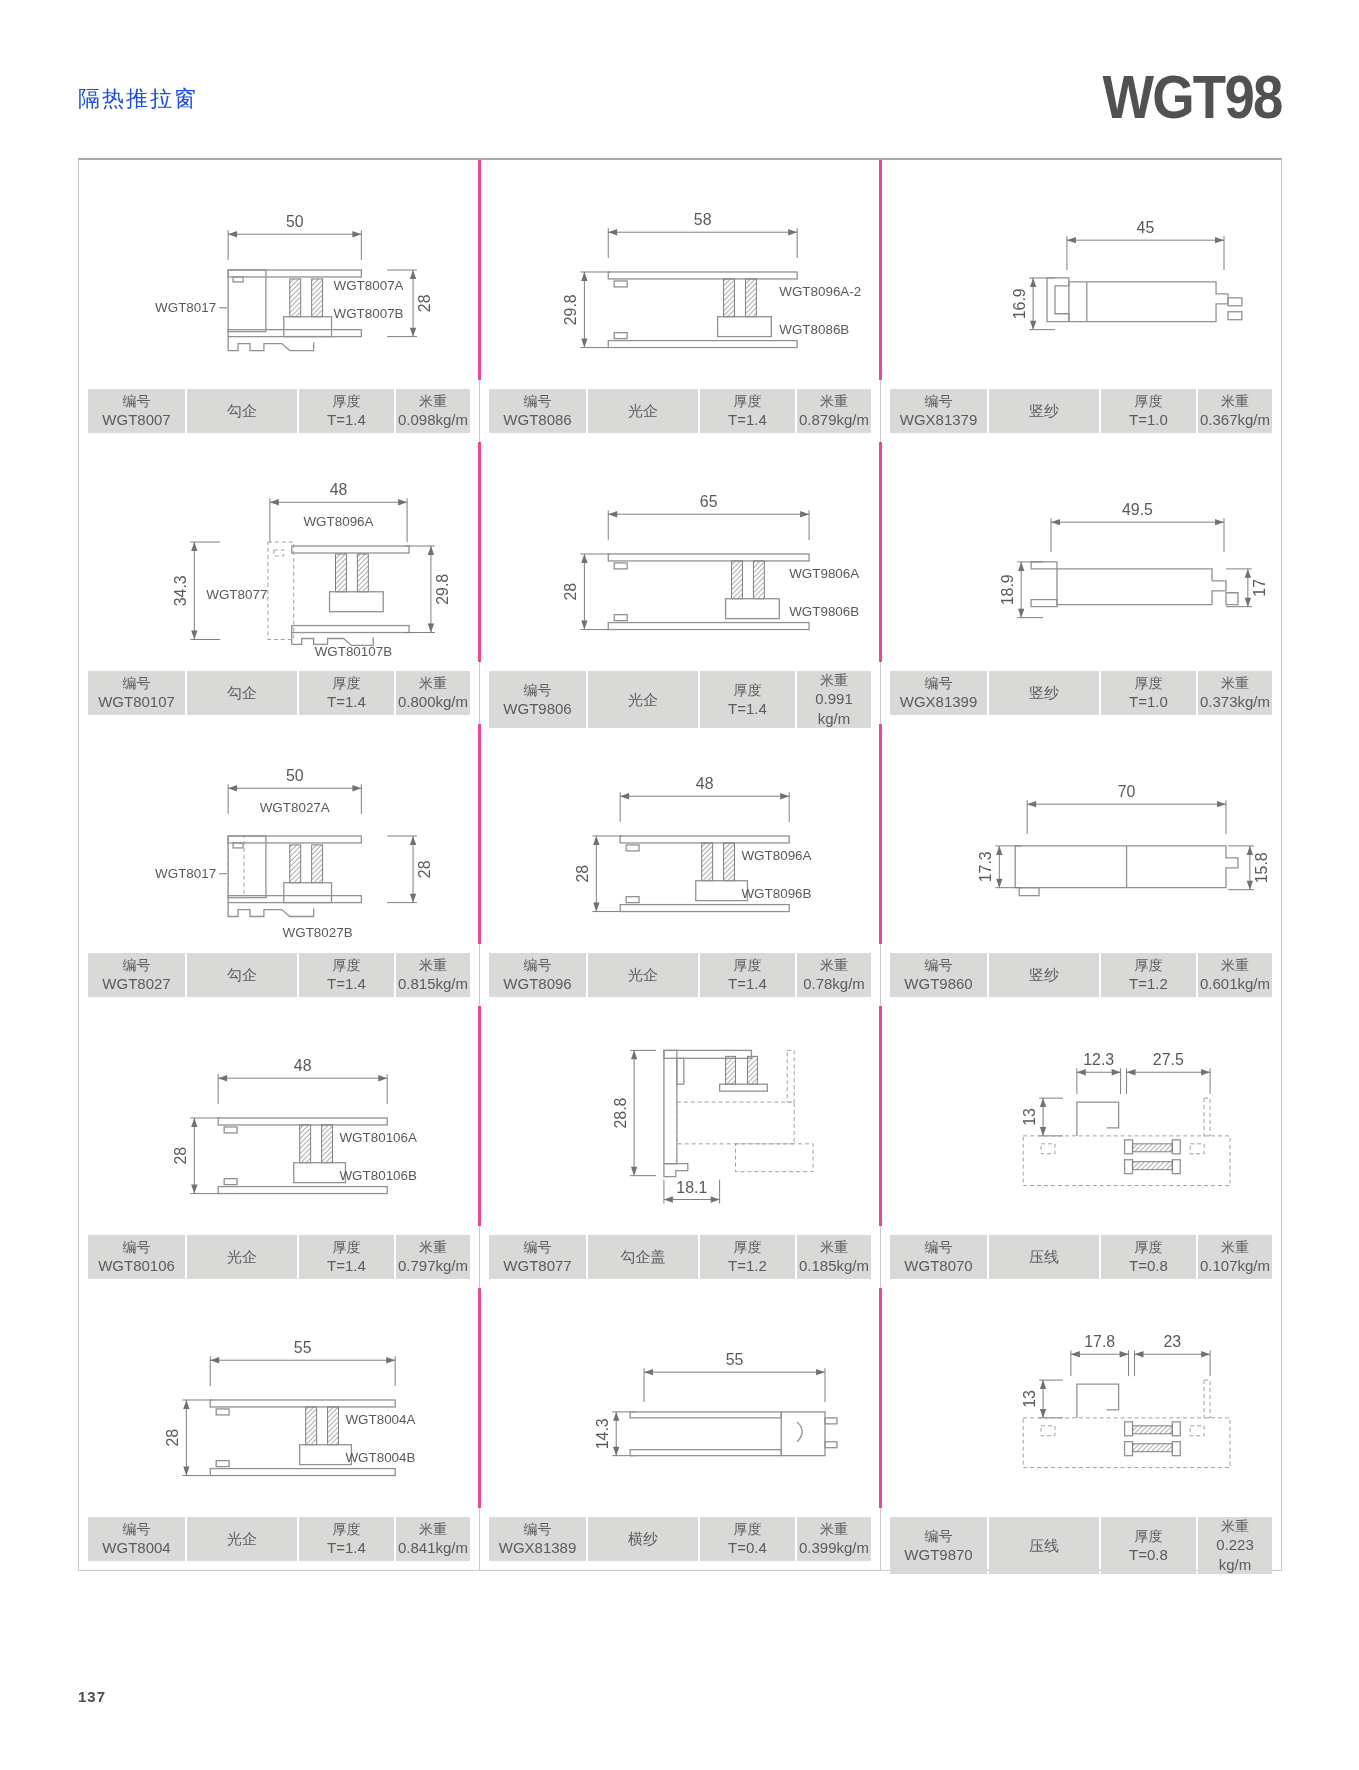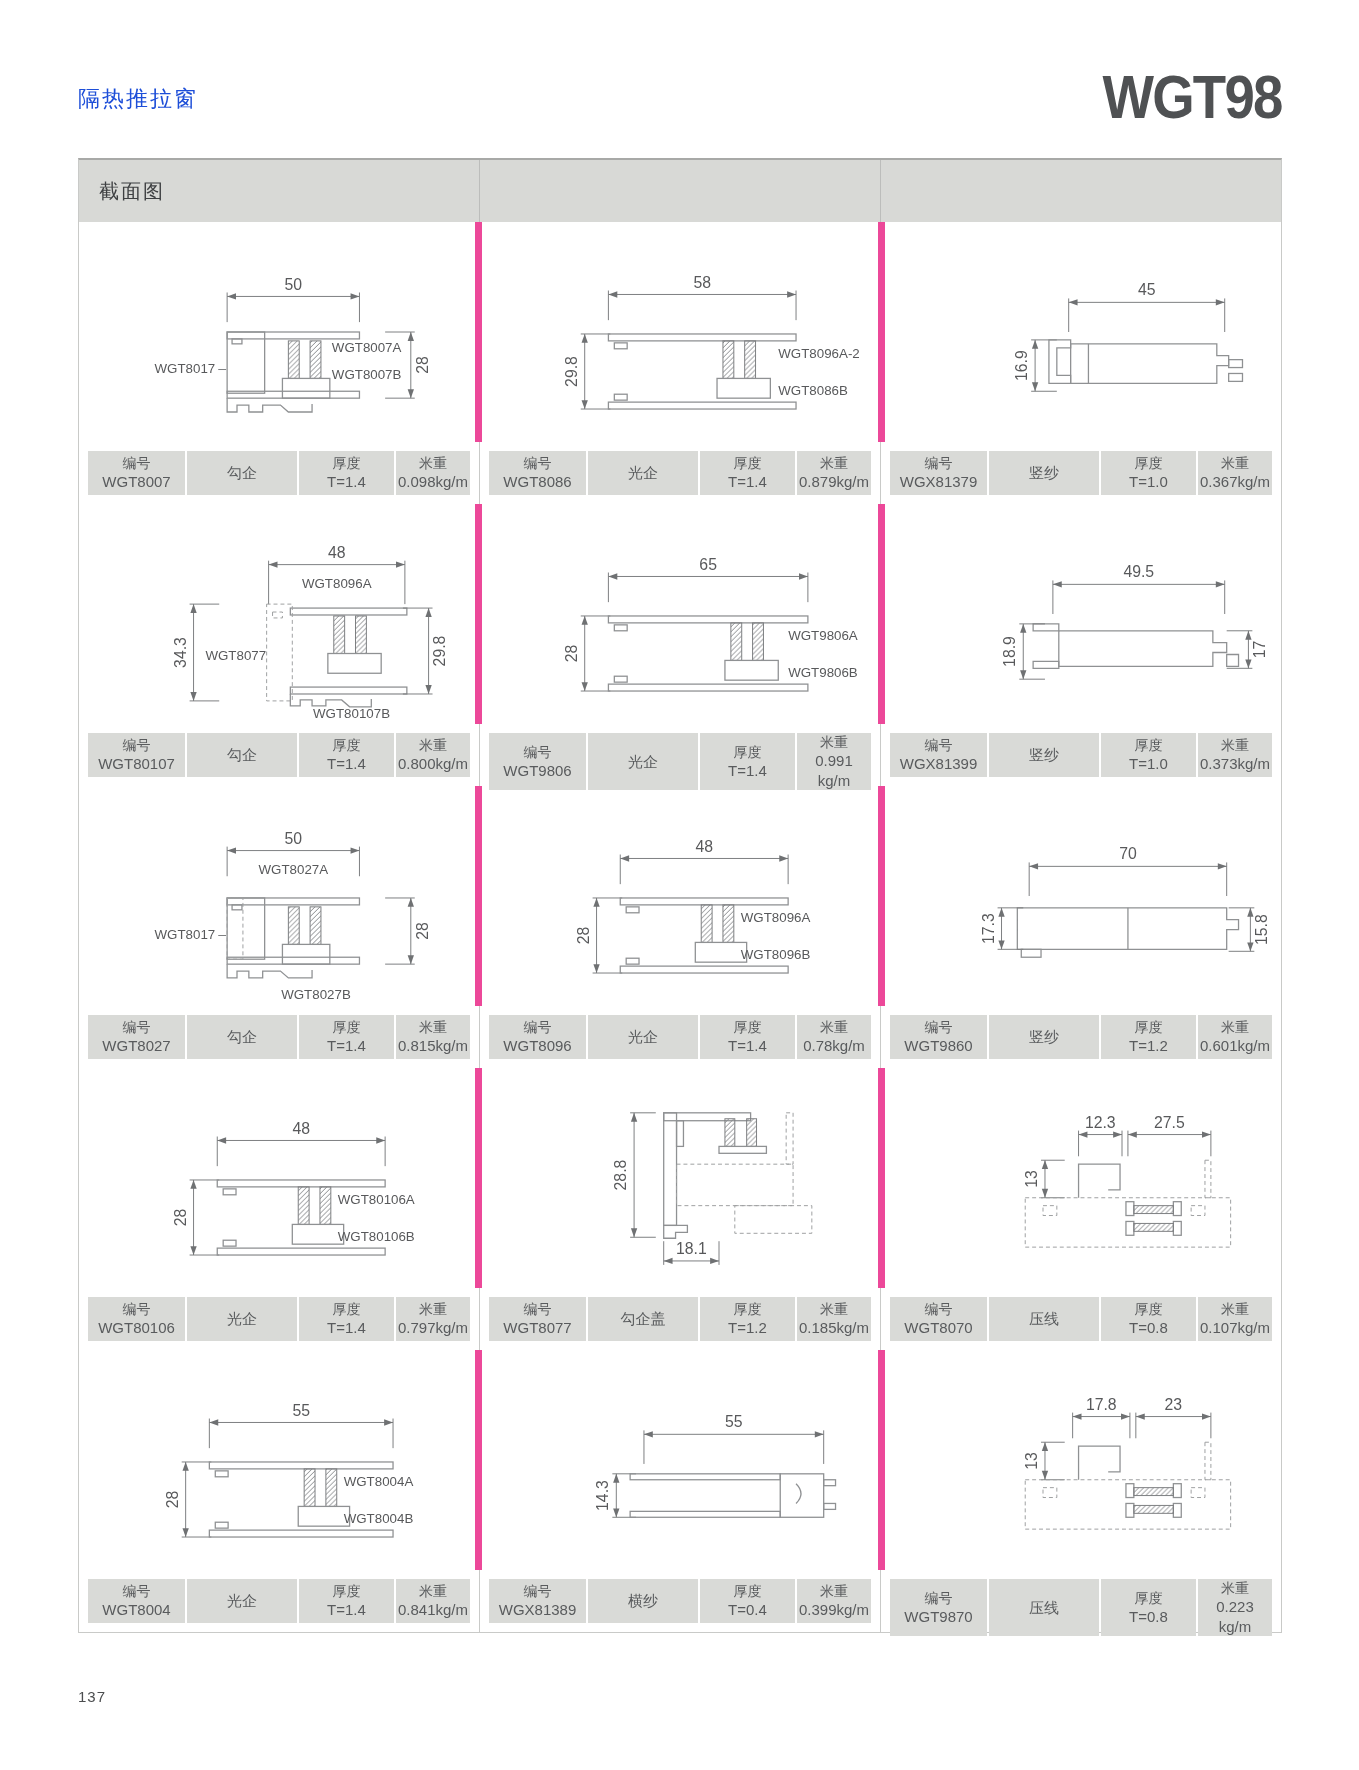--- a/index.html
+++ b/index.html
@@ -7,29 +7,29 @@
   *{box-sizing:border-box}
   .hdr{position:absolute;top:66px;left:78px;width:1204px;display:flex;justify-content:space-between;align-items:flex-start}
   .doc-title{font-size:22px;color:#1d4ed8;letter-spacing:2px;margin-top:18px}
   .model{font-size:62px;font-weight:bold;color:#4f5153;letter-spacing:-2px;transform:scaleX(.88);transform-origin:100% 50%;line-height:1}
   .tbl{position:absolute;left:78px;top:158px;width:1204px;border-top:2px solid #a8a9a7;border-left:1px solid #c9cac8;border-right:1px solid #c9cac8;border-bottom:1px solid #c9cac8}
   .thead{display:flex;background:#d8d9d6;height:62px}
   .hc{flex:1;border-right:1px solid #bcbdbb;display:flex;align-items:center}
   .hc:last-child{border-right:none}
   .sec-title{font-size:20px;color:#3e4042;padding-left:20px;letter-spacing:2px}
   .drow{display:flex;height:220px;background:#fff}
-  .dcell{flex:1;border-right:7px solid #ec4899;position:relative}
+  .dcell{flex:1;border-right:3px solid #ec4899;position:relative}
   .dcell:last-child{border-right:none}
   .srow{display:flex;height:62px}
   .sgroup{flex:1;display:grid;grid-template-columns:97px 110px 95px 1fr;gap:2px;background:#fff;border-right:1px solid #c9cac8;padding:9px}
   .sgroup:last-child{border-right:none}
   .scell{background:#d9dad7;display:flex;flex-direction:column;align-items:center;justify-content:center;color:#595b5d;line-height:1.3;text-align:center}
   .scell .l1{font-size:14px}
   .scell .l2{font-size:15px}
-  .ftr{position:absolute;left:78px;top:1688px;font-size:15px;font-weight:normal;color:#4b4d4f;letter-spacing:1px}
+  .ftr{position:absolute;left:78px;top:1688px;font-size:15px;font-weight:bold;color:#4b4d4f;letter-spacing:1px}
   svg{display:block}
   .ln{fill:none;stroke:#8f9193;stroke-width:1.3}
   .lnd{fill:none;stroke:#9da0a1;stroke-width:1;stroke-dasharray:4 3}
   .dm{fill:none;stroke:#7c7e80;stroke-width:1}
   .ar{fill:#6f7173;stroke:none}
   .hr{stroke:#7c7e80;stroke-width:1;fill:url(#hp)}
   text.dt{font-size:16px;fill:#58595b;font-family:"Liberation Sans","DejaVu Sans",sans-serif}
   text.lb{font-size:13.5px;fill:#58595b;font-family:"Liberation Sans","DejaVu Sans",sans-serif}
 </style>
 </head>
@@ -42,27 +42,20 @@
     </pattern>
   </defs>
 </svg>
 
 <div class="hdr">
   <div class="doc-title">隔热推拉窗</div>
   <div class="model">WGT98</div>
 </div>
 
 <div class="tbl">
-  <div class="thead">
-    <div class="hc">
-      <span class="sec-title">截面图</span>
-    </div>
-    <div class="hc"></div>
-    <div class="hc"></div>
-  </div>
   <div id="rows">
       <div class="drow">
         <div class="dcell">
       <svg viewBox="0 0 401 220" width="100%" height="220">
             <path d="M150,74H284 M150,70V100 M284,70V100" class="dm"></path>
             <polygon points="150,74 159,70.8 159,77.2" class="ar"></polygon>
             <polygon points="284,74 275,70.8 275,77.2" class="ar"></polygon>
             <text class="dt" x="217" y="67" text-anchor="middle">50</text>
             <rect x="150" y="110" width="134" height="7" class="ln"></rect>
             <rect x="150" y="110" width="38" height="62" class="ln"></rect>

